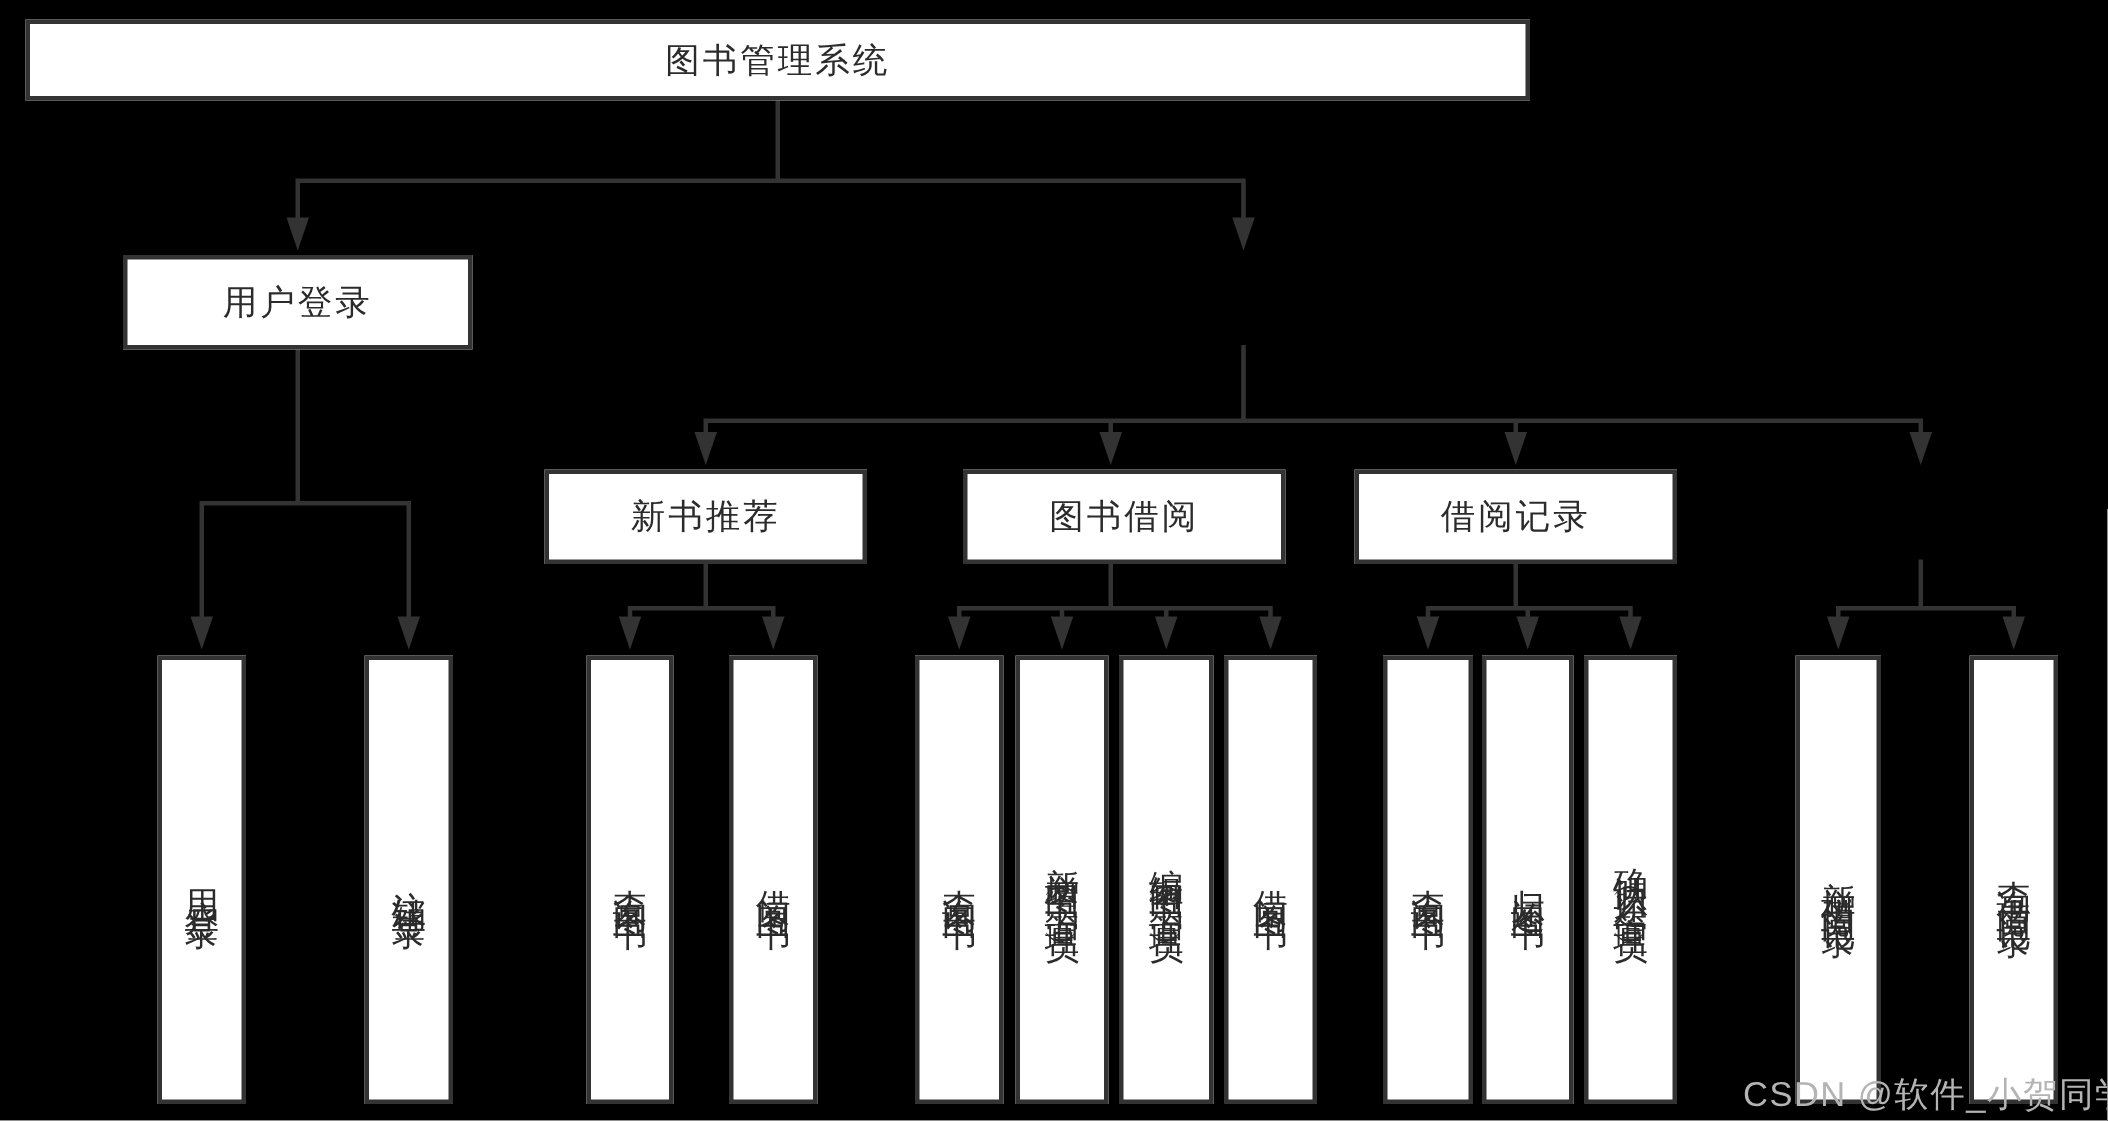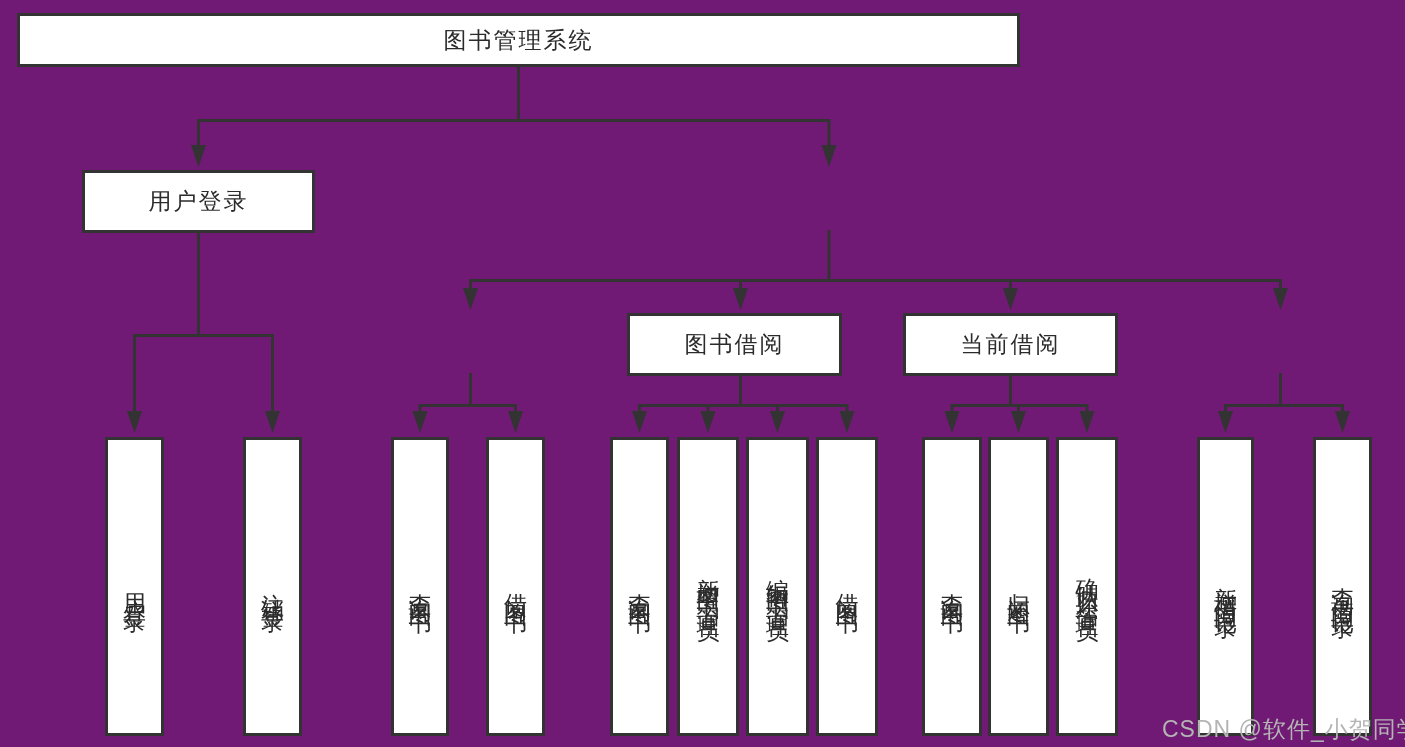--- a/index.html
+++ b/index.html
@@ -1,20 +1,20 @@
 <!DOCTYPE html>
 <html><head>
 <meta charset="utf-8">
 <style>
   html, body { margin: 0; padding: 0; background: #ffffff; }
   .canvas {
     position: relative;
     width: 1405px;
     height: 747px;
-    background: #701a75;
+    background: #000000;
     font-family: "Liberation Sans", "DejaVu Sans", sans-serif;
     overflow: hidden;
   }
   svg.connectors {
     position: absolute;
     left: 0; top: 0;
     width: 1405px; height: 747px;
   }
   svg.connectors path {
     stroke: #333333;
@@ -120,25 +120,28 @@
   </svg>
 
   <div class="node root">
     <span>图书管理系统</span>
   </div>
 
   <div class="node row2" style="left:82px;width:233px;">
     <span>用户登录</span>
   </div>
 
-  <div class="node row3" style="left:627px;">
+  <div class="node row3" style="left:363px;">
+    <span>新书推荐</span>
+  </div>
+  <div class="node row3" style="left:642px;">
     <span>图书借阅</span>
   </div>
   <div class="node row3" style="left:903px;">
-    <span>当前借阅</span>
+    <span>借阅记录</span>
   </div>
 
   <div class="leaf" style="left:105px;width:59px;">
     <span>用户登录</span>
   </div>
   <div class="leaf" style="left:243px;width:59px;">
     <span>注销登录</span>
   </div>
 
   <div class="leaf" style="left:391px;width:58px;">

